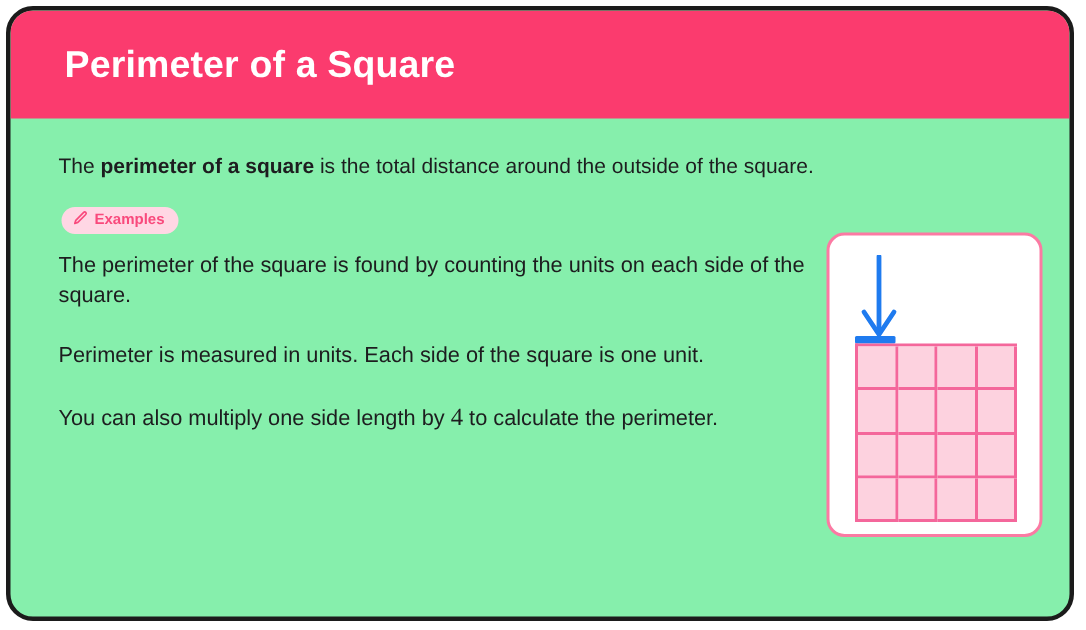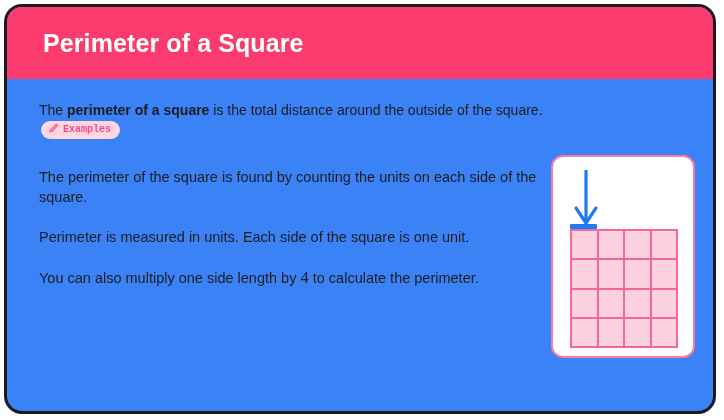--- a/index.html
+++ b/index.html
@@ -14,21 +14,21 @@
     overflow: hidden;
   }
 
   .card {
     position: absolute;
     left: 4px;
     top: 4px;
     width: 712px;
     height: 410px;
     box-sizing: border-box;
-    background: #3b82f6;
+    background: #86efac;
     border: 3px solid #1b1b1b;
     border-radius: 18px;
     overflow: hidden;
   }
 
   
   .header {
     height: 72px;
     background: #fb3b6e;
     display: flex;
@@ -58,30 +58,29 @@
     width: 600px;
     font-size: 14px;
     color: #1d1d1f;
     line-height: 1.35;
   }
   .lead b { font-weight: bold; }
 
   .badge {
     position: absolute;
     left: 34px;
-    top: 42px;
+    top: 59px;
     display: inline-flex;
     align-items: center;
     gap: 4px;
     background: #ffd7e4;
     border-radius: 999px;
     padding: 3px 9px 3px 7px;
     height: 18px;
     box-sizing: border-box;
-    font-family: Liberation Mono, monospace;
   }
   .badge-label {
     color: #f9497c;
     font-size: 10px;
     font-weight: bold;
     line-height: 1;
   }
   .pencil { display: block; }
 
   .text-col {

